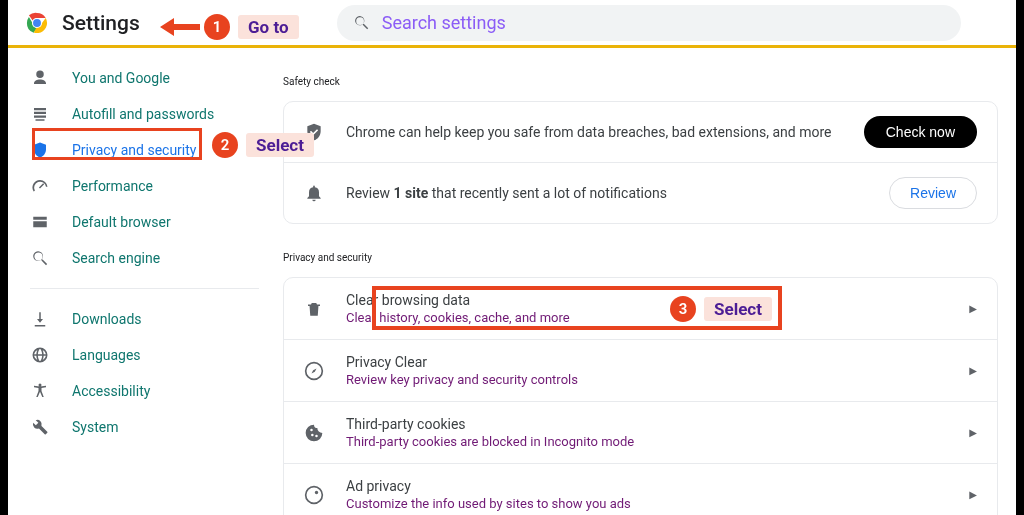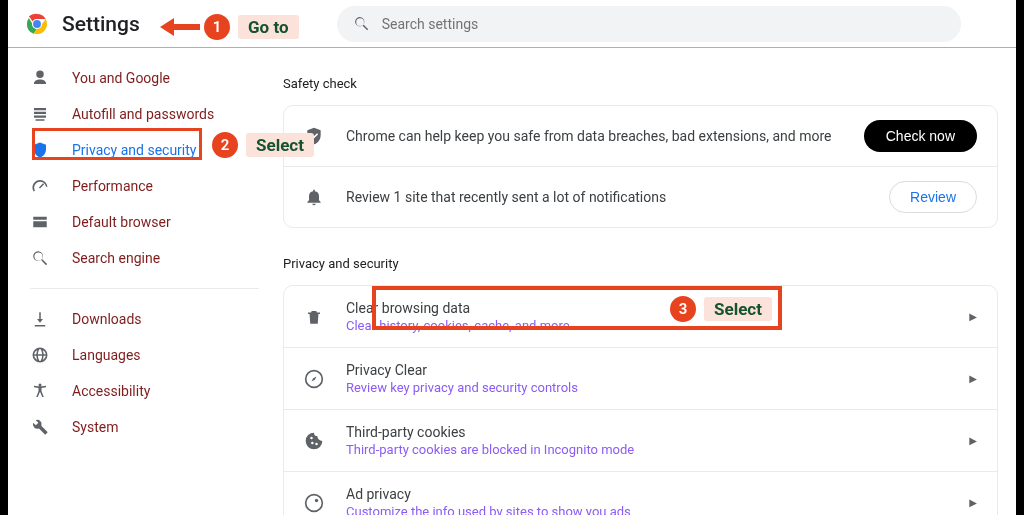--- a/index.html
+++ b/index.html
@@ -15,21 +15,21 @@
       background: #fff;
       width: 1008px;
       height: 515px;
       margin-left: 8px;
       position: relative;
     }
     .header {
       display: flex;
       align-items: center;
       height: 48px;
-      border-bottom: 1px solid #eab308;
+      border-bottom: 3px solid #eab308;
       padding: 0 10px;
     }
     .chrome-logo {
       width: 22px; height: 22px;
       margin-left: 8px;
       margin-right: 14px;
     }
     .title {
       font-size: 21px;
       font-weight: 500;
@@ -46,34 +46,34 @@
       width: 624px;
       height: 36px;
       background: #f1f3f4;
       border-radius: 20px;
       display: flex;
       align-items: center;
       padding: 0 16px;
       color: #5f6368;
     }
     .search-box svg { margin-right: 12px; }
-    .search-ph { font-size: 14px; color: #737373; }
+    .search-ph { font-size: 18px; color: #8b5cf6; }
     .body-row { display: flex; height: calc(100% - 48px); }
     .sidebar {
       width: 275px;
       padding: 12px 0;
       flex-shrink: 0;
     }
     .side-item {
       display: flex;
       align-items: center;
       height: 36px;
       padding-left: 22px;
       font-size: 14px;
-      color: #7f1d1d;
+      color: #0f766e;
       cursor: pointer;
       border-radius: 0 18px 18px 0;
       margin-right: 16px;
       position: relative;
     }
     .side-item .side-icon {
       width: 20px; height: 20px;
       display: flex; align-items: center; justify-content: center;
       margin-right: 22px;
       color: #5f6368;
@@ -85,21 +85,21 @@
     .side-divider {
       height: 1px;
       background: #e8eaed;
       margin: 12px 24px 12px 22px;
     }
     .main {
       flex: 1;
       padding: 20px 18px 0 0;
     }
     .section-title {
-      font-size: 13px;
+      font-size: 10px;
       color: #202124;
       margin: 8px 0 14px 0;
       font-weight: 400;
     }
     .card {
       border: 1px solid #e8eaed;
       border-radius: 10px;
       background: #fff;
       overflow: hidden;
     }
@@ -111,22 +111,22 @@
     }
     .card-row + .card-row { border-top: 1px solid #e8eaed; }
     .row-icon {
       width: 20px; height: 20px;
       color: #5f6368;
       margin-right: 22px;
       display:flex;align-items:center;justify-content:center;
       flex-shrink:0;
     }
     .row-text { flex: 1; font-size: 14px; color: #3c4043; }
-    .row-text b { font-weight: 400; text-align: center; }
-    .row-sub { font-size: 13px; color: #8b5cf6; margin-top: 2px; }
+    .row-text b { font-weight: 700; text-align: center; }
+    .row-sub { font-size: 13px; color: #701a75; margin-top: 2px; }
     .btn-primary {
       background: #000000; color: #fff;
       border: none; border-radius: 18px;
       padding: 8px 22px; font-size: 14px;
       cursor: pointer; font-weight: 500;
     }
     .btn-outline {
       background: #fff; color: #1a73e8;
       border: 1px solid #dadce0; border-radius: 18px;
       padding: 7px 20px; font-size: 14px;
@@ -144,21 +144,21 @@
       background: #e8431f;
       border-radius: 50%;
       color: #fff;
       font-weight: 600;
       display: flex; align-items: center; justify-content: center;
       font-size: 15px;
       margin-right: 8px;
     }
     .anno-label {
       background: #fbe2db;
-      color: #14532d;
+      color: #4c1d95;
       font-weight: 700;
       font-size: 17px;
       padding: 2px 10px;
       border-radius: 3px;
     }
     .anno-arrow {
       width: 40px; height: 18px;
       margin-right: 4px;
     }
     .red-frame-1 {

